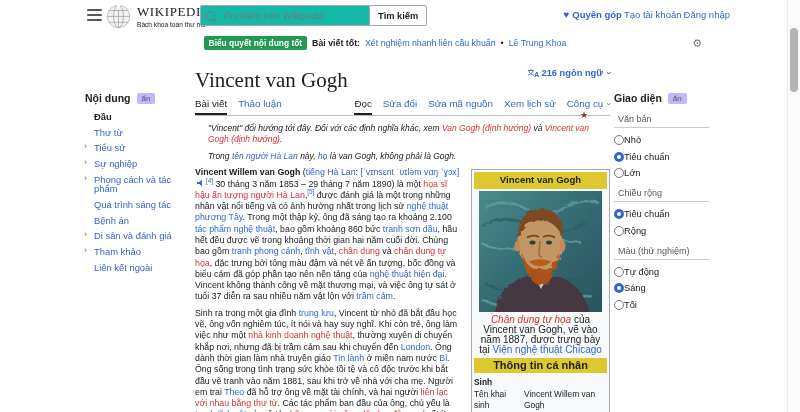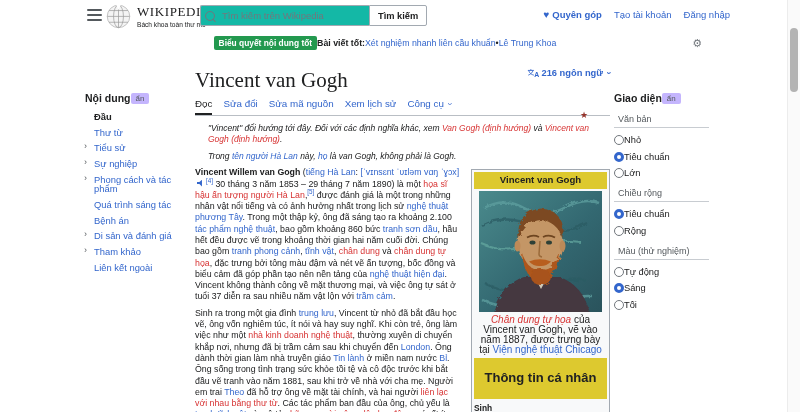--- a/index.html
+++ b/index.html
@@ -13,31 +13,31 @@
   .logo{position:absolute;left:105px;top:2px;display:flex;align-items:center;gap:5px;cursor:pointer}
   .logo-text .wm{font-family:"Liberation Serif","DejaVu Serif",serif;font-size:13px;letter-spacing:.6px;color:#202122}
   .logo-text .tag{font-size:6.6px;color:#202122;margin-top:1px}
   .searchwrap{position:absolute;left:200px;top:5px;display:flex;height:21px}
   .searchbox{width:160px;border:1px solid #a2a9b1;border-right:none;border-radius:2px 0 0 2px;display:flex;align-items:center;padding:0 4px;background:#14b8a6}
   .searchbox input{border:none;outline:none;font-size:9.5px;width:100%;color:#202122;font-family:inherit;background:transparent}
   .searchbox input::placeholder{color:#72777d}
   .mag{width:8px;height:8px;border:1.4px solid #72777d;border-radius:50%;position:relative;margin-right:5px;flex:none}
   .mag::after{content:"";position:absolute;width:4px;height:1.4px;background:#72777d;transform:rotate(45deg);left:6px;top:8px}
   .searchbtn{border:1px solid #a2a9b1;border-radius:0 2px 2px 0;background:#fff;font-size:9.3px;font-weight:bold;color:#202122;padding:0 8px;cursor:pointer;font-family:inherit}
-  .hdr-links{position:absolute;right:70px;top:9px;display:flex;gap:12px;font-size:9.5px;align-items:center}
+  .hdr-links{position:absolute;right:70px;top:9px;display:flex;gap:2px;font-size:9.5px;align-items:center}
   .heart{color:#36c;font-size:10px;margin-right:3px}
   .donate{font-weight:bold}
   
-  .banner{position:absolute;top:36px;left:0;width:770px;display:flex;justify-content:center;align-items:center;font-size:8.8px}
+  .banner{position:absolute;top:36px;left:0;width:770px;display:flex;justify-content:center;align-items:center;gap:5px;font-size:8.8px}
   .badge{background:#23994f;color:#fff;font-weight:bold;padding:2px 5px;border-radius:2px;font-size:8.4px;cursor:pointer}
   .banner b{color:#202122}
   .gearbtn{position:absolute;right:98px;top:37px;color:#72777d;font-size:11px;cursor:pointer}
   
   .toc{position:absolute;left:85px;top:92px;width:104px;font-size:9.4px}
-  .panel-head{display:flex;align-items:center;margin-bottom:8px}
+  .panel-head{display:flex;align-items:center;gap:6px;margin-bottom:8px}
   .panel-title{font-weight:bold;font-size:10.5px}
   .chip{background:#c4b5fd;color:#54595d;font-size:8px;padding:1px 5px;border-radius:2px;cursor:pointer}
   .toc-item{display:flex;align-items:flex-start;margin-bottom:6.2px;line-height:9.5px;position:relative;padding-left:9px}
   .toc-arrow{position:absolute;left:-1px;top:-1px;color:#54595d;font-size:9px;cursor:pointer}
   .toc-link{color:#3366cc;cursor:pointer}
   .toc-item.active .toc-link{color:#202122;font-weight:bold}
   
   .main{position:absolute;left:195px;top:60px;width:415px}
   h1.title{font-family:"Liberation Serif","DejaVu Serif",serif;font-weight:normal;font-size:21px;margin:8px 0 0 0;color:#202122}
   .langbtn{position:absolute;right:0;top:8px;color:#3366cc;font-weight:bold;font-size:9.3px;display:flex;align-items:center;gap:3px;cursor:pointer}
@@ -56,21 +56,21 @@
   .sg-r{color:#d73333;cursor:pointer}
   .sg-ir{color:#d73333;font-style:italic;cursor:pointer}
   sup.sg-sup{color:#3366cc;font-size:6.3px;line-height:0;vertical-align:super;cursor:pointer}
   .sg-audio{display:inline-block;width:8px;height:7px;background:#3366cc;margin:0 1px 0 2px;
             clip-path:polygon(0% 35%,30% 35%,62% 2%,62% 98%,30% 65%,0% 65%);cursor:pointer}
   
   .infobox{float:right;width:133px;margin:2px 0 6px 10px;border:1px solid #a2a9b1;background:#f8f9fa;padding:2px;font-size:8.4px;line-height:10.4px}
   .ib-title{background:#ddc92f;font-weight:bold;text-align:center;font-size:9.6px;padding:3px 0}
   .ib-img{display:block;width:123px;height:121px;margin:2px auto 0;cursor:pointer}
   .ib-caption{font-size:10px;line-height:10.2px;text-align:center;padding:3px 1px 2px}
-  .ib-sec{background:#ddc92f;font-weight:bold;text-align:center;font-size:13px;padding:15px 0;margin:1px 0 2px}
+  .ib-sec{background:#ddc92f;font-weight:bold;text-align:center;font-size:11px;padding:2px 0;margin:1px 0 2px}
   .ib-h{font-weight:bold;padding:2px 0 1px}
   .ib-row{display:flex;padding:1px 0}
   .ib-label{width:47px;flex:none;padding-right:3px}
   .ib-val{flex:1}
   
   .appearance{position:absolute;left:614px;top:92px;width:95px;font-size:9.3px}
   .ap-sec-label{color:#54595d;font-size:9px;margin:10px 4px 3px}
   .ap-hr{border:none;border-top:1px solid #c8ccd1;margin:0 0 7px}
   .ap-opt{display:flex;align-items:center;margin-bottom:6.5px;cursor:pointer}
   .radio{width:10px;height:10px;border:1px solid #72777d;border-radius:50%;background:#fff;flex:none;box-sizing:border-box}
@@ -170,20 +170,24 @@
   <h1 class="title">Vincent van Gogh</h1>
   <div class="langbtn">
     <svg width="12" height="10" viewBox="0 0 14 11">
       <path d="M1 2.5 H8 M4.5 1 V2.5 M2 2.5 C2.5 5.5 5.5 7.5 8 8 M7 2.5 C6.5 5 4 7 1.5 8" stroke="#3366cc" stroke-width="1" fill="none"></path>
       <text x="8.5" y="10" font-size="8" fill="#3366cc" font-family="Liberation Sans, sans-serif" font-weight="bold">A</text>
     </svg>
     <span>216 ngôn ngữ</span>
     <span class="chev">›</span>
   </div>
   <div class="tabbar">
+    <div class="tabs-l">
+      <span class="tab active">Bài viết</span>
+      <span class="tab">Thảo luận</span>
+    </div>
     <div class="tabs-r">
       <span class="tab active">Đọc</span>
       <span class="tab">Sửa đổi</span>
       <span class="tab">Sửa mã nguồn</span>
       <span class="tab">Xem lịch sử</span>
       <span class="tab"><span>Công cụ</span> <span class="chev">›</span></span>
     </div>
   </div>
   <span class="fa-star">★</span>
 

